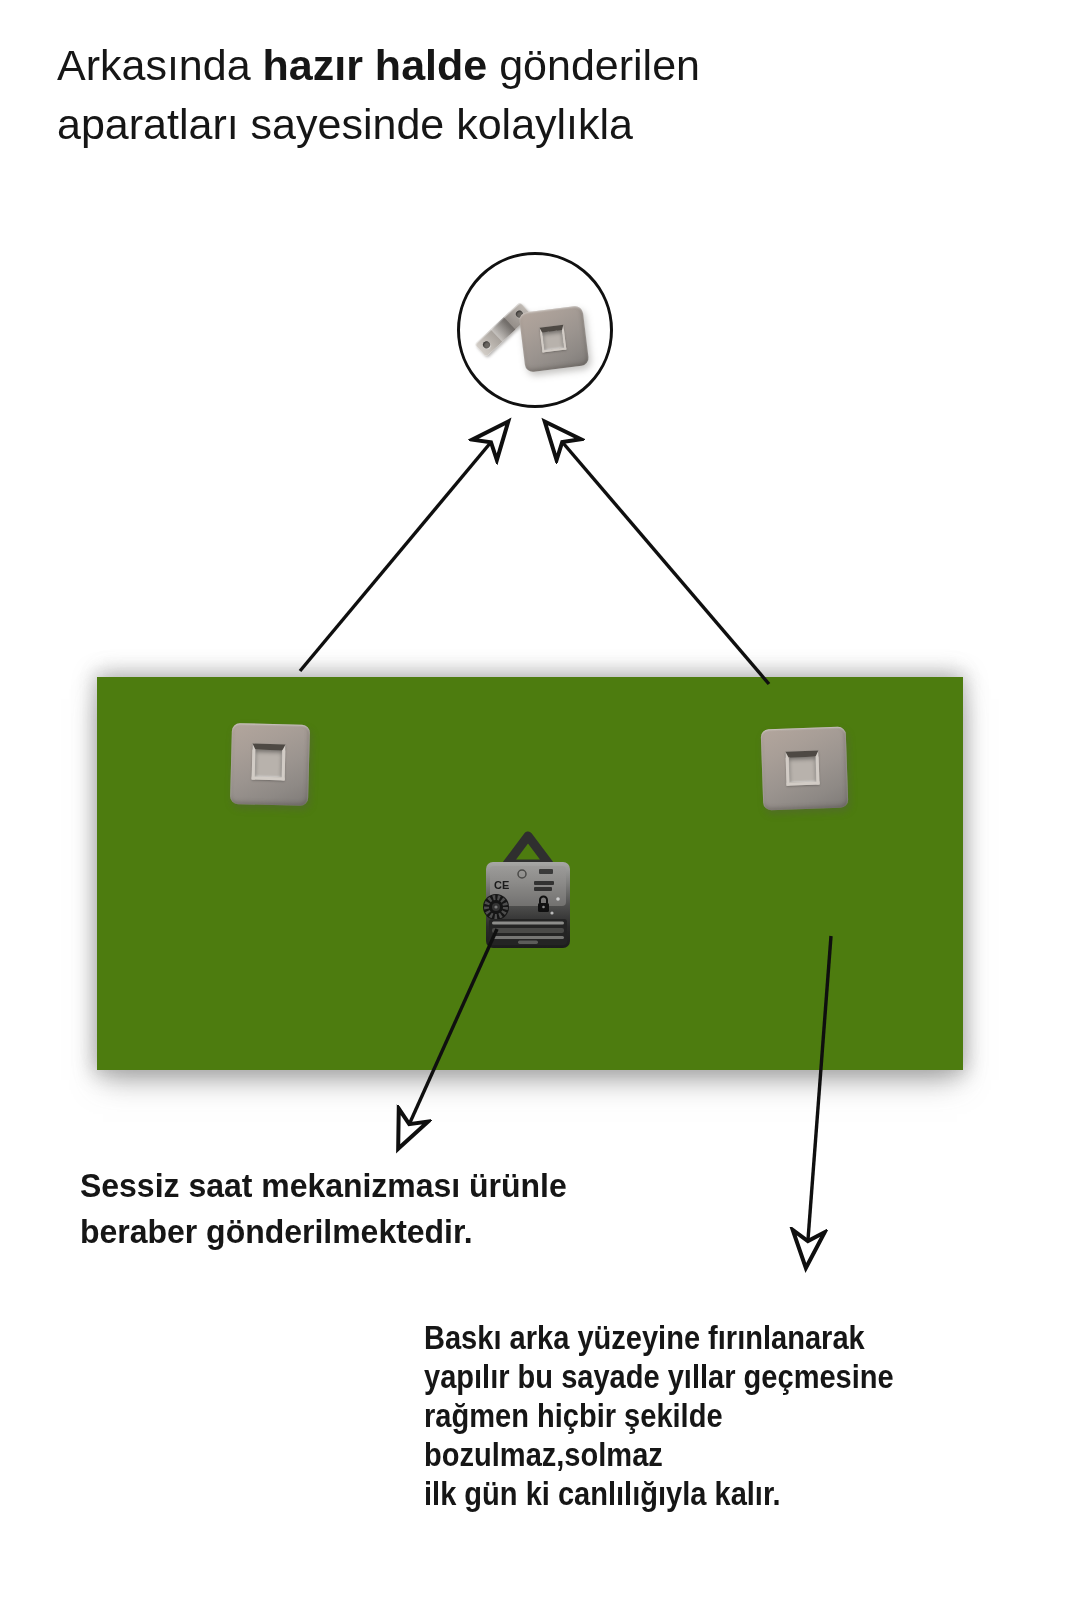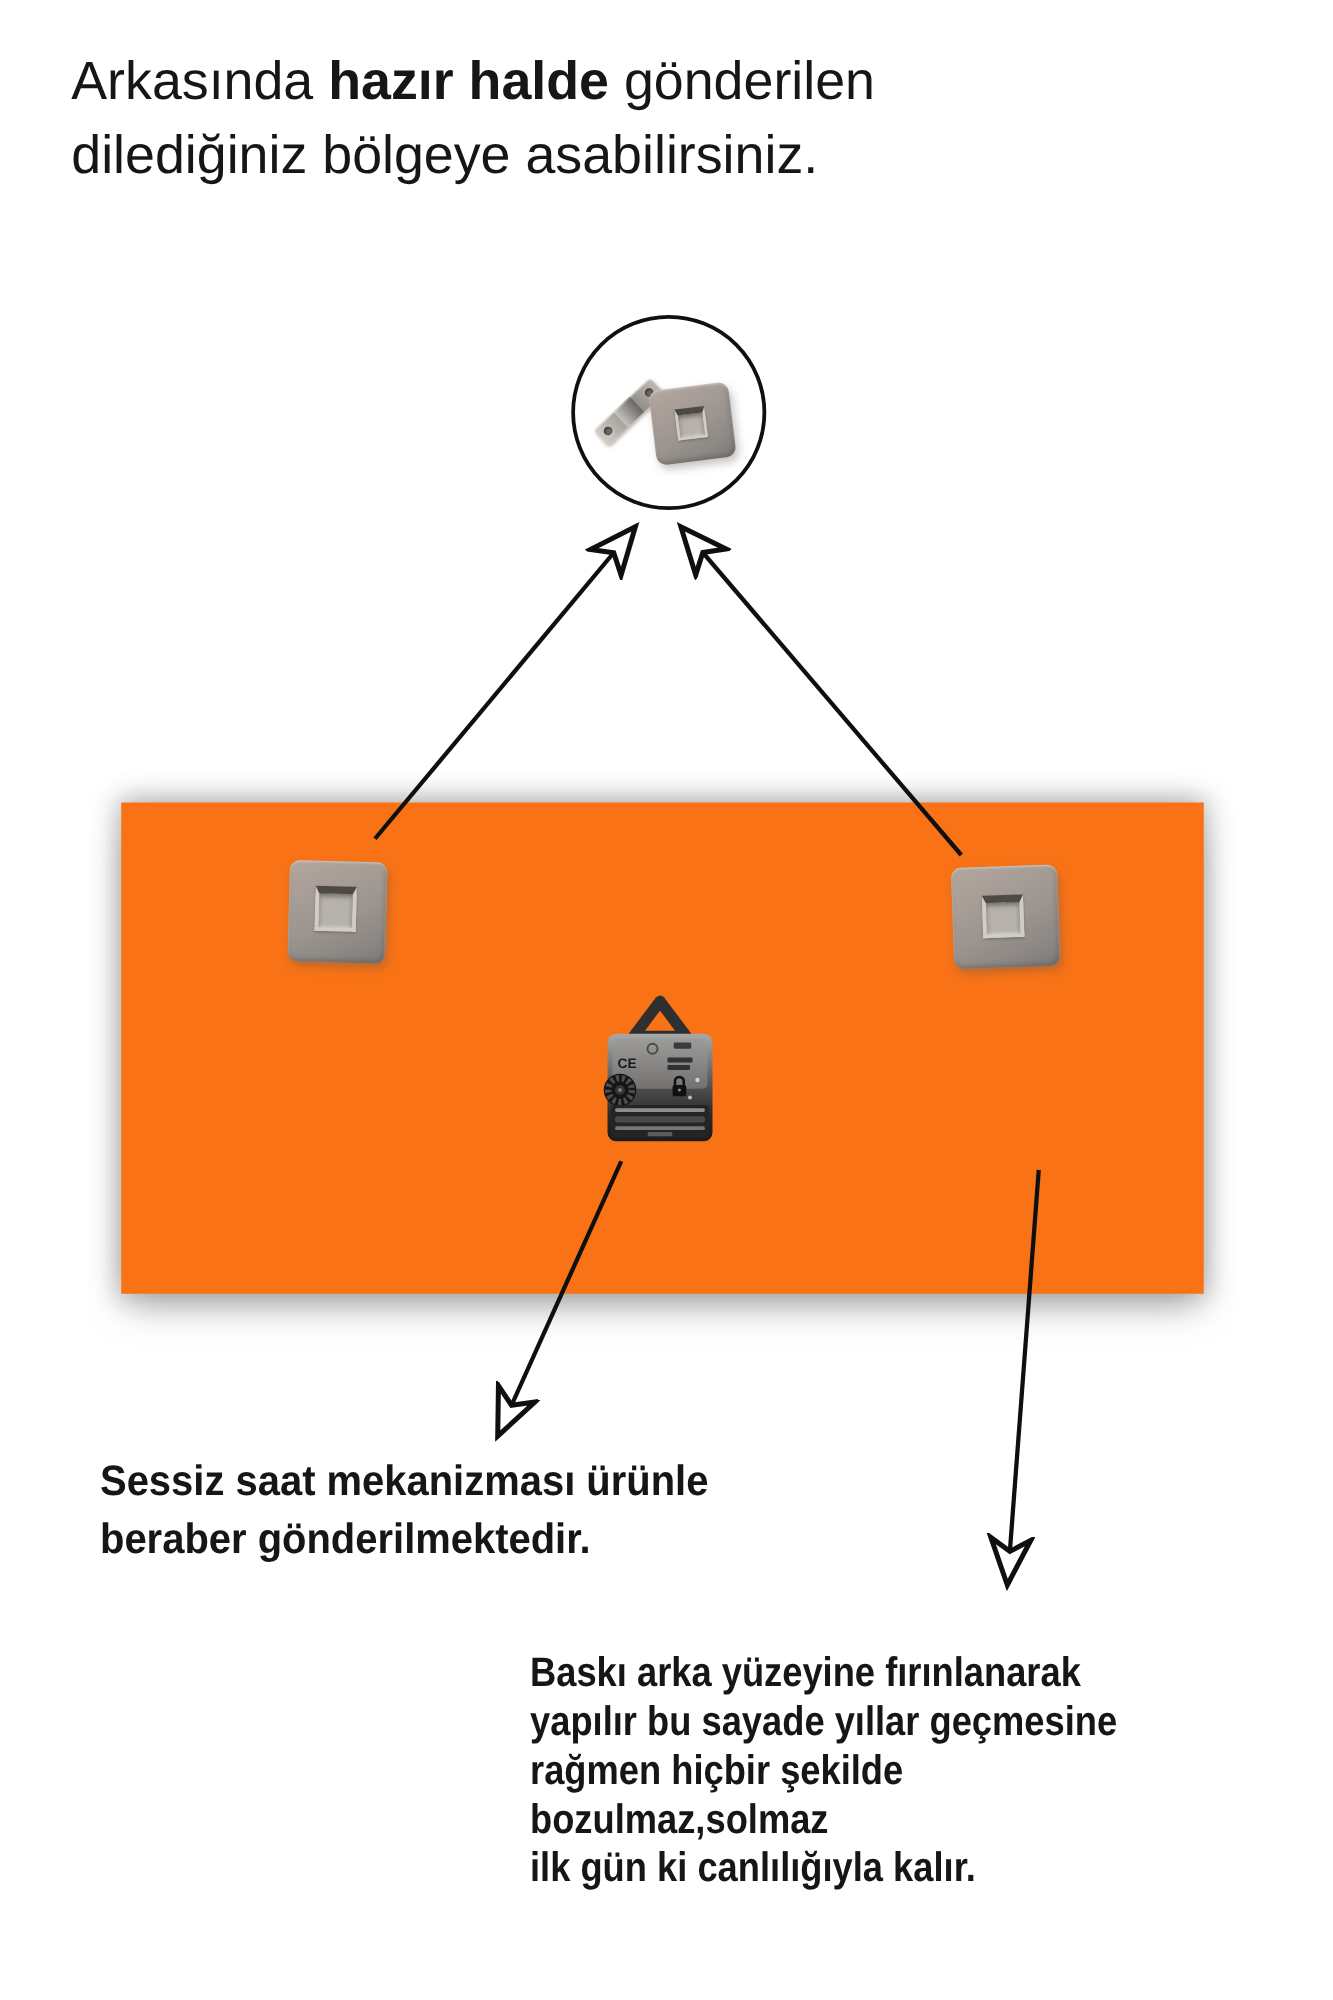--- a/index.html
+++ b/index.html
@@ -28,21 +28,21 @@
   .plate{position:absolute;border-radius:8px;
          background:linear-gradient(155deg,#b3a69d 0%,#a89e97 28%,#9b948f 55%,#8e8985 78%,#7e7a77 100%);
          box-shadow:2px 4px 7px rgba(90,85,80,.35), inset 0 1px 2px rgba(255,255,255,.45), inset -1px -2px 4px rgba(60,55,50,.35);}
   .bracket{position:absolute;background:#b8b2ac;
            border:3px solid #d2ccc6;border-top:6px solid #4e4944;
            box-shadow:inset 0 2px 4px rgba(0,0,0,.4), inset 0 -1px 2px rgba(255,255,255,.5), 0 1px 2px rgba(0,0,0,.25);}
   .hw-circle .plate{left:62px;top:54px;width:64px;height:60px;transform:rotate(-7deg);}
   .hw-circle .bracket{left:19px;top:17px;width:20px;height:18px;border-width:2px;border-top-width:5px;}
 
   
-  .panel{position:absolute;left:97px;top:642px;width:866px;height:393px;background:#f97316;z-index:1;
+  .panel{position:absolute;left:97px;top:677px;width:866px;height:393px;background:#4d7c0f;z-index:1;
          box-shadow:0 0 18px 4px rgba(128,128,128,.42), 0 16px 28px -6px rgba(110,110,110,.5), 0 -10px 20px -6px rgba(150,150,150,.35);}
   .plate.pleft{left:134px;top:47px;width:78px;height:81px;transform:rotate(1.5deg);}
   .plate.pleft .bracket{left:21px;top:20px;width:27px;height:27px;}
   .plate.pright{left:665px;top:51px;width:85px;height:81px;transform:rotate(-2deg);}
   .plate.pright .bracket{left:24px;top:23px;width:27px;height:25px;}
   .mech{position:absolute;left:385px;top:152px;width:92px;height:122px;}
 
   
   .arrows{position:absolute;left:0;top:0;z-index:5;pointer-events:none;}
 
@@ -51,21 +51,21 @@
   .note-left{left:80px;top:1162px;font-size:34px;line-height:46px;transform:scaleX(.94);transform-origin:left top;}
   .note-right{left:424px;top:1318px;font-size:33px;line-height:39px;transform:scaleX(.88);transform-origin:left top;}
 </style>
 </head>
 <body>
 
 <div class="canvas">
 
   <div class="intro">
     <div><span>Arkasında </span><span class="b">hazır halde</span><span> gönderilen</span></div>
-    <div>dilediğiniz bölgeye asabilirsiniz.</div>
+    <div>aparatları sayesinde kolaylıkla</div>
   </div>
 
   <div class="hw-circle">
     <div class="zbracket">
       <div class="ridge"></div>
       <div class="hole h1"></div>
       <div class="hole h2"></div>
     </div>
     <div class="plate">
       <div class="bracket"></div>

